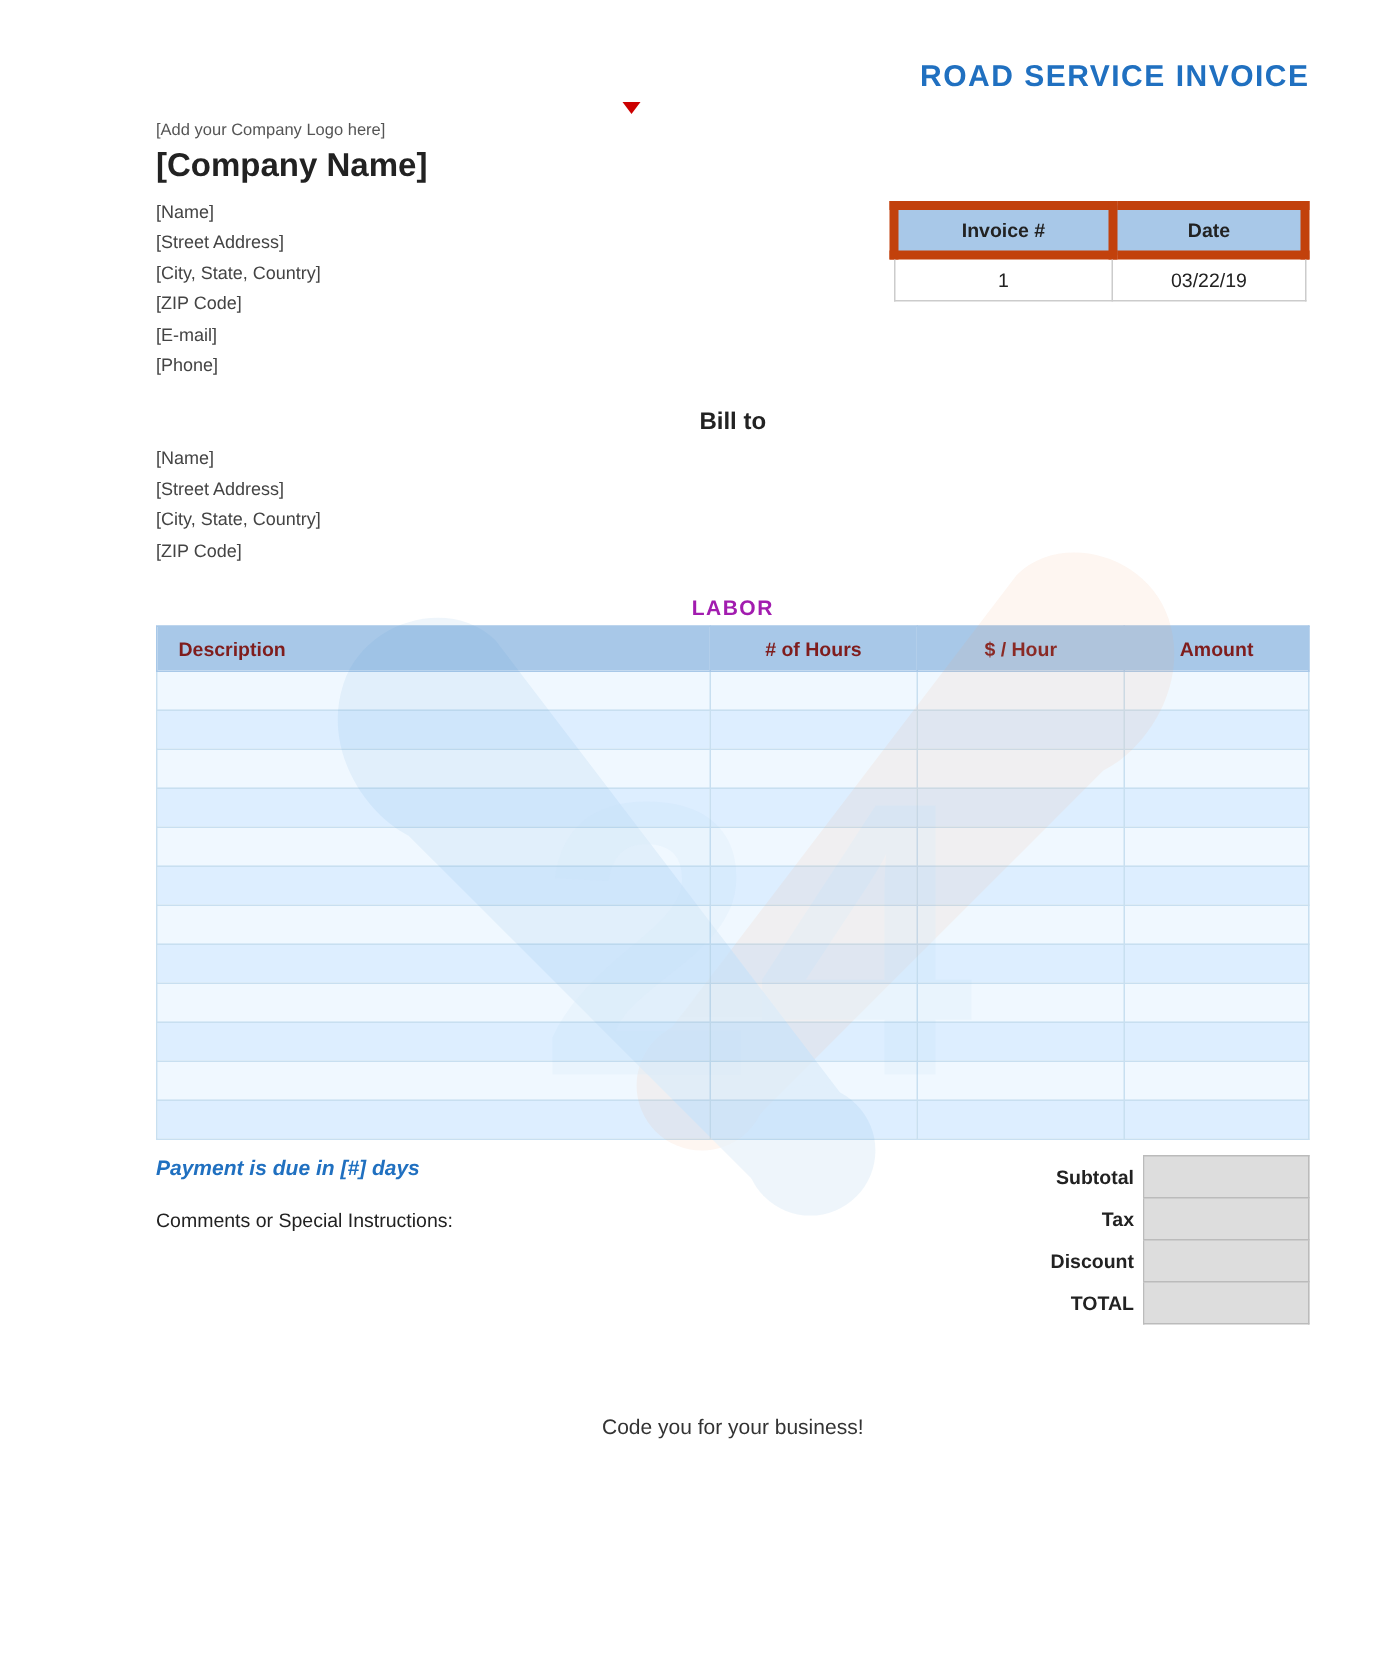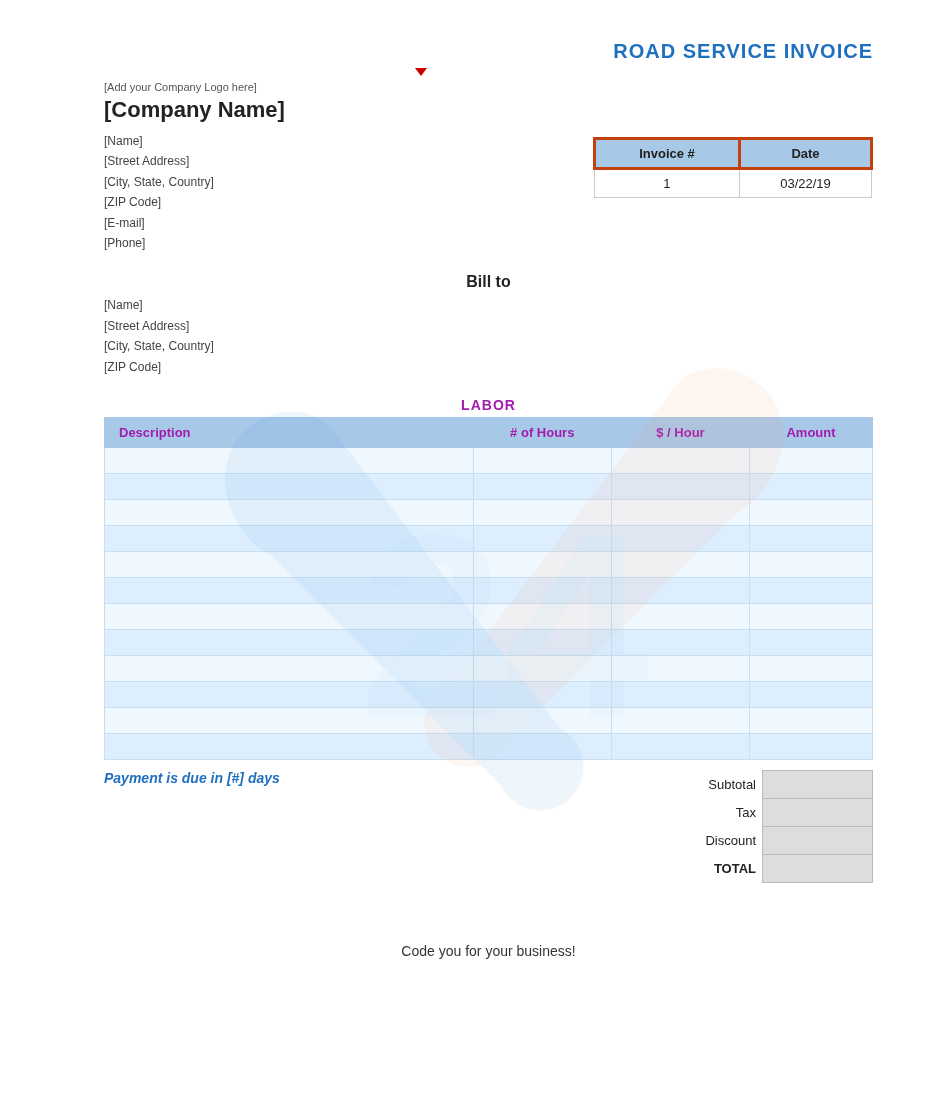--- a/index.html
+++ b/index.html
@@ -94,21 +94,21 @@
       border-collapse: collapse;
     }
 
     .invoice-meta table thead tr th {
       background-color: #a8c8e8;
       color: #222;
       font-weight: bold;
       text-align: center;
       padding: 6px 10px;
       font-size: 13px;
-      border: 3px solid #c2410c;
+      border: 6px solid #c2410c;
     }
 
     .invoice-meta table tbody tr td {
       text-align: center;
       padding: 6px 10px;
       font-size: 13px;
       border: 1px solid #ccc;
     }
 
     .bill-to-section {
@@ -143,21 +143,21 @@
       letter-spacing: 1px;
     }
 
     .labor-table {
       width: 100%;
       border-collapse: collapse;
     }
 
     .labor-table thead tr th {
       background-color: #a8c8e8;
-      color: #a21caf;
+      color: #7f1d1d;
       font-weight: bold;
       text-align: center;
       padding: 7px 10px;
       font-size: 13px;
       border: 1px solid #a8c8e8;
     }
 
     .labor-table thead tr th:first-child {
       text-align: left;
       padding-left: 14px;
@@ -224,21 +224,21 @@
     }
 
     .summary-table table tr td {
       padding: 5px 10px;
       font-size: 13px;
       height: 28px;
     }
 
     .summary-table table tr td:first-child {
       text-align: right;
-      font-weight: normal;
+      font-weight: bold;
       color: #222;
       padding-right: 6px;
     }
 
     .summary-table table tr td:last-child {
       background-color: #ddd;
       width: 110px;
       border: 1px solid #bbb;
     }
 
@@ -409,20 +409,21 @@
       <td class="rate-cell"></td>
       <td class="amount-cell"></td>
     </tr>
         </tbody>
     </table>
   </div>
 
   <div class="footer-section">
     <div class="footer-left">
       <div class="payment-due">Payment is due in [#] days</div>
+      <div class="comments-label">Comments or Special Instructions:</div>
     </div>
 
     <div class="summary-table">
       <table>
         <tbody>
           <tr>
             <td>Subtotal</td>
             <td></td>
           </tr>
           <tr>

